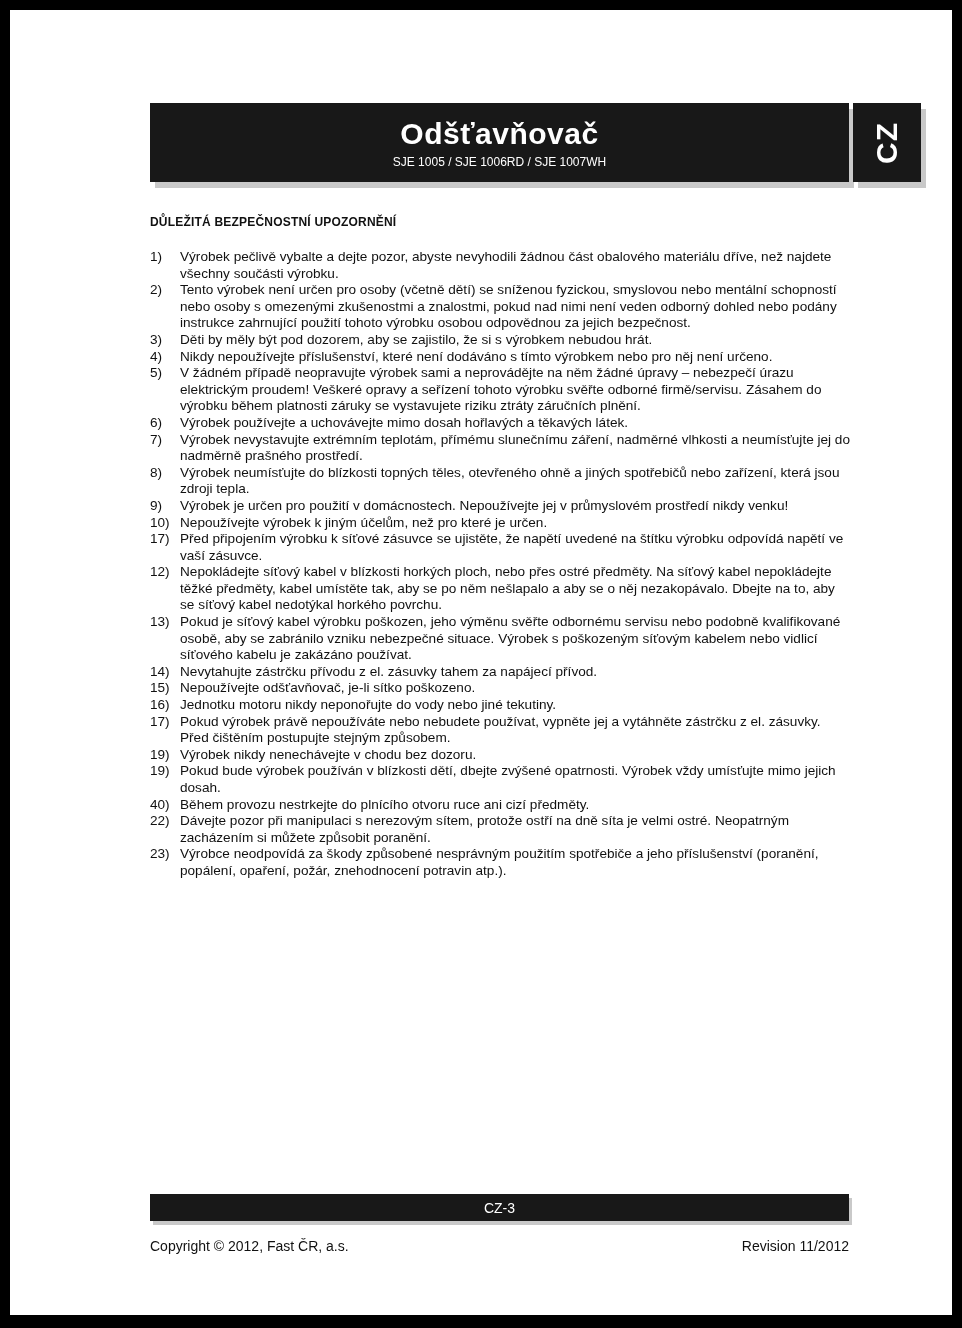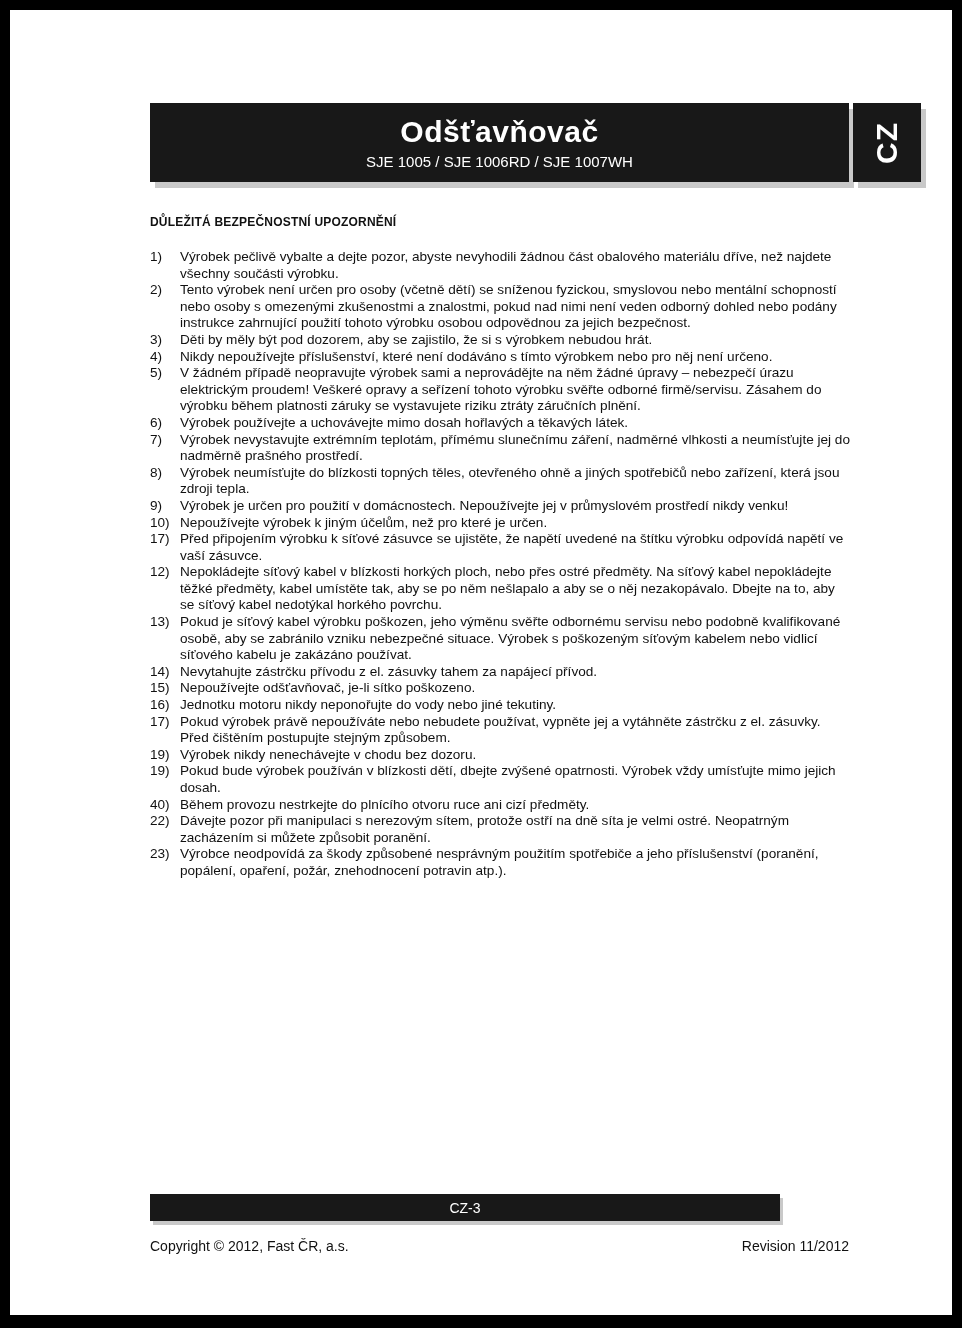--- a/index.html
+++ b/index.html
@@ -28,21 +28,21 @@
     color:#fff;
     display:flex;flex-direction:column;
     align-items:center;justify-content:center;
     box-shadow:5px 6px 0 #c9c9c9;
   }
   .header-title{
     font-size:30px;font-weight:bold;
     letter-spacing:.5px;line-height:1.1;
   }
   .header-subtitle{
-    font-size:15px;margin-top:5px;
+    font-size:12px;margin-top:5px;
   }
   .lang-tab{
     width:68px;height:79px;
     background:#181818;color:#fff;
     display:flex;align-items:center;justify-content:center;
     box-shadow:5px 6px 0 #c9c9c9;
   }
   .lang-tab span{
     transform:rotate(-90deg);
     font-size:30px;font-weight:bold;letter-spacing:1px;
@@ -68,21 +68,21 @@
   .list-item .num{
     flex:0 0 30px;
   }
   .list-item .txt{
     flex:1;
   }
   
   .footer-bar{
     position:absolute;
     left:140px;top:1184px;
-    width:630px;height:27px;
+    width:699px;height:27px;
     background:#181818;color:#fff;
     display:flex;align-items:center;justify-content:center;
     font-size:14px;
     box-shadow:3px 4px 0 #c9c9c9;
   }
   .footer-meta{
     position:absolute;
     left:140px;top:1228px;
     width:699px;
     display:flex;justify-content:space-between;

